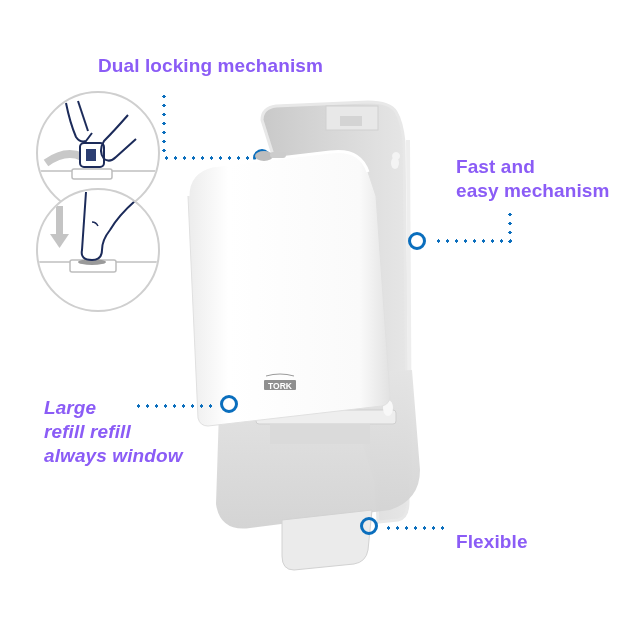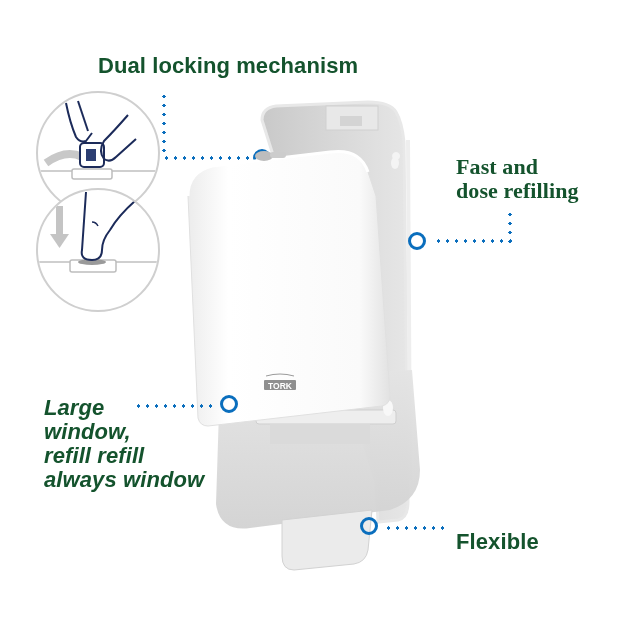--- a/index.html
+++ b/index.html
@@ -1,18 +1,18 @@
 <!DOCTYPE html>
 <html><head>
 <meta charset="utf-8">
 <style>
   html, body { margin:0; padding:0; }
   body { width:640px; height:640px; background:#ffffff; position:relative; overflow:hidden;
          font-family:"Liberation Sans", sans-serif; }
-  .label { position:absolute; color:#14532d; font-weight:bold; font-size:22px; line-height:24px; letter-spacing:0.1px; }
+  .label { position:absolute; color:#8b5cf6; font-weight:bold; font-size:19px; line-height:24px; letter-spacing:0.1px; }
   .label span { display:block; }
   .dot-h { position:absolute; height:4px; background-image: radial-gradient(circle, #0a6ebd 1.6px, transparent 1.8px); background-size:9px 4px; background-repeat:repeat-x; }
   .dot-v { position:absolute; width:4px; background-image: radial-gradient(circle, #0a6ebd 1.6px, transparent 1.8px); background-size:4px 9px; background-repeat:repeat-y; }
   .ring { position:absolute; width:18px; height:18px; border:3px solid #0a6ebd; border-radius:50%; box-sizing:border-box; }
   .inset { position:absolute; width:124px; height:124px; border:2px solid #cfcfcf; border-radius:50%; background:#fff; overflow:hidden; box-sizing:border-box; }
   svg { position:absolute; }
 </style>
 </head>
 <body>
 
@@ -86,31 +86,30 @@
   <path d="M188 196 q0 -24 24 -30 l118 -14 q30 -4 38 20" fill="none" stroke="#ffffff" stroke-width="3"></path>
 
   <ellipse cx="264" cy="156" rx="9" ry="5" fill="#bdbdbd"></ellipse>
   <rect x="270" y="152" width="16" height="6" rx="3" fill="#cccccc"></rect>
 
   <rect x="264" y="380" width="32" height="10" rx="1" fill="#8f8f8f"></rect>
   <text x="280" y="388.5" font-family="Liberation Sans, sans-serif" font-size="8.5" font-weight="bold" fill="#ffffff" text-anchor="middle">TORK</text>
   <path d="M266 376 q14 -4 28 0" fill="none" stroke="#9a9a9a" stroke-width="1"></path>
 </svg>
 
-<div class="label" style="left:456px; top:155px;font-family:Liberation Serif, serif;">
+<div class="label" style="left:456px; top:155px;">
   <span>Fast and</span>
-  <span>dose refilling</span>
+  <span>easy mechanism</span>
 </div>
 <div class="dot-v" style="left:508px; top:210px; height:34px;"></div>
 <div class="dot-h" style="left:434px; top:239px; width:78px;"></div>
 <div class="ring" style="left:408px; top:232px;"></div>
 
 <div class="label" style="left:44px; top:396px;font-style:italic;">
   <span>Large</span>
-  <span>window,</span>
   <span>refill refill</span>
   <span>always window</span>
 </div>
 <div class="dot-h" style="left:134px; top:404px; width:84px;"></div>
 <div class="ring" style="left:220px; top:395px;"></div>
 
 <div class="label" style="left:456px; top:506px;margin-top:24px;">
   <span>Flexible</span>
 </div>
 <div class="dot-h" style="left:384px; top:526px; width:62px;"></div>

